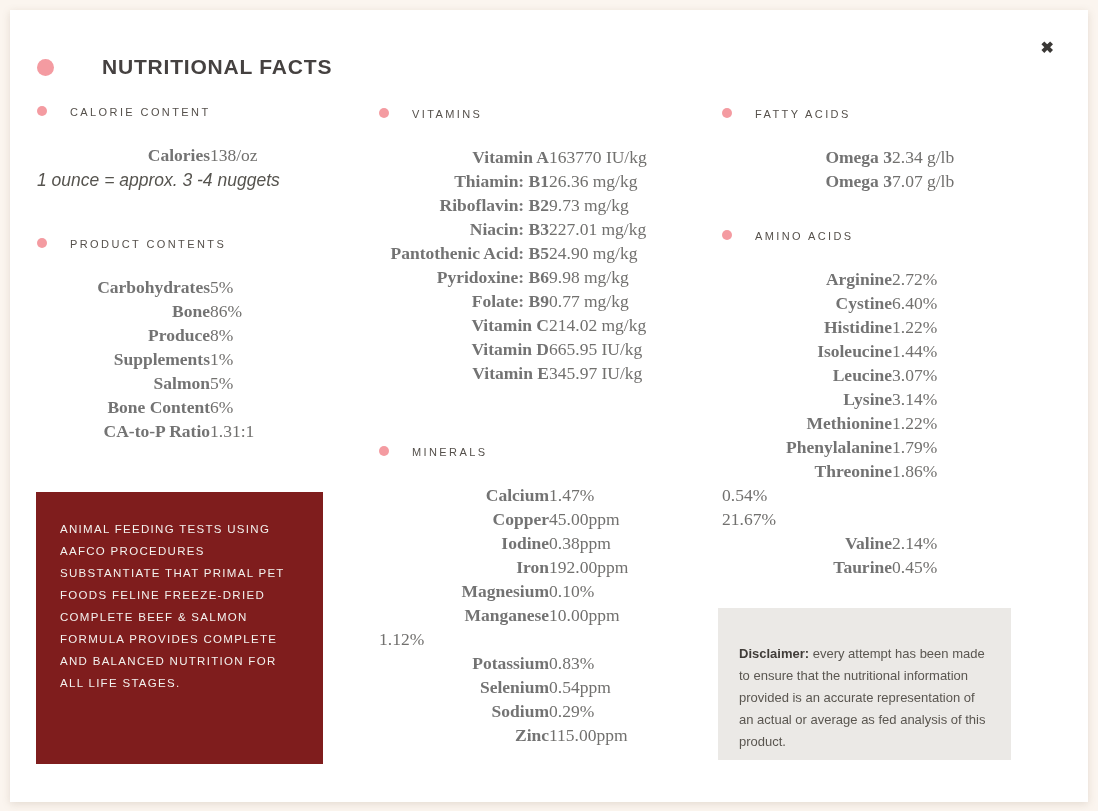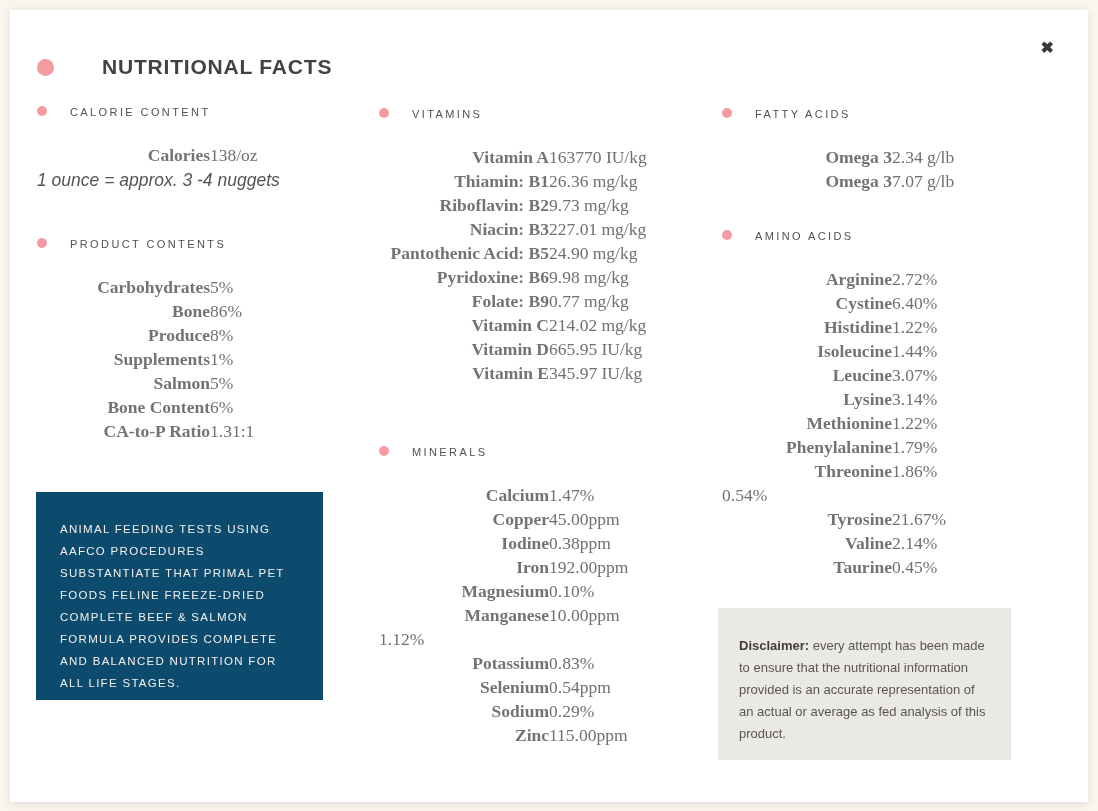--- a/index.html
+++ b/index.html
@@ -33,30 +33,30 @@
   .rows{margin-top:23px;}
   .row{display:flex;line-height:24px;font-family:"Liberation Serif",serif;font-size:17.5px;}
   .row-label{flex:0 0 170px;font-weight:700;color:#737373;white-space:nowrap;text-align:right;}
   .row-value{color:#71706e;white-space:nowrap;}
   .col1 .row-label{flex-basis:173px;}
   .note{
     margin-top:1px;font-family:Liberation Sans, sans-serif;font-style:italic;
     font-size:17.5px;color:#56544f;line-height:24px;
   }
   .dark-box{
-    position:absolute;left:26px;top:482px;width:287px;height:208px;
-    background:#0c4a6e;box-sizing:border-box;padding:26px 24px;
+    position:absolute;left:26px;top:482px;width:287px;height:272px;
+    background:#7f1d1d;box-sizing:border-box;padding:26px 24px;
   }
   .dark-box-text{
     color:#f3f1ee;font-size:11.5px;letter-spacing:1.3px;line-height:22px;
     text-transform:uppercase;
   }
   .disclaimer-box{
     position:absolute;left:708px;top:598px;width:293px;height:152px;
-    background:#ebe9e6;box-sizing:border-box;padding:27px 21px;
+    background:#ebe9e6;box-sizing:border-box;padding:35px 21px;
   }
   .disclaimer-text{font-size:13px;line-height:22px;color:#5a5650;}
   .disclaimer-text b{color:#403c38;}
 </style>
 </head>
 <body>
 
 <div class="panel">
 
   <div class="panel-header">
@@ -277,21 +277,20 @@
           <span class="row-value">1.79%</span>
         </div>
         <div class="row">
           <span class="row-label">Threonine</span>
           <span class="row-value">1.86%</span>
         </div>
         <div class="row">
           <span class="row-value">0.54%</span>
         </div>
         <div class="row">
-          <span class="row-label">Tyrosine</span>
           <span class="row-value">21.67%</span>
         </div>
         <div class="row">
           <span class="row-label">Valine</span>
           <span class="row-value">2.14%</span>
         </div>
         <div class="row">
           <span class="row-label">Taurine</span>
           <span class="row-value">0.45%</span>
         </div>

